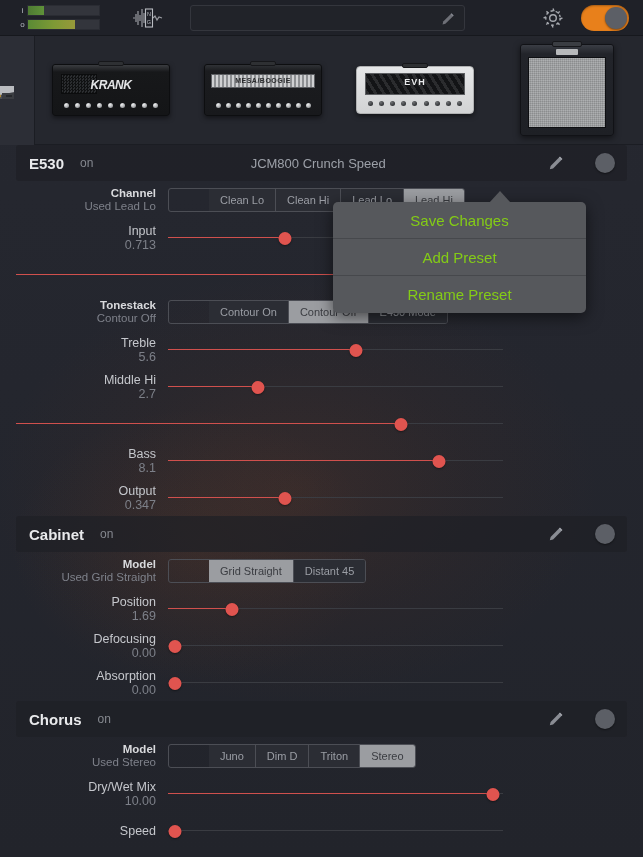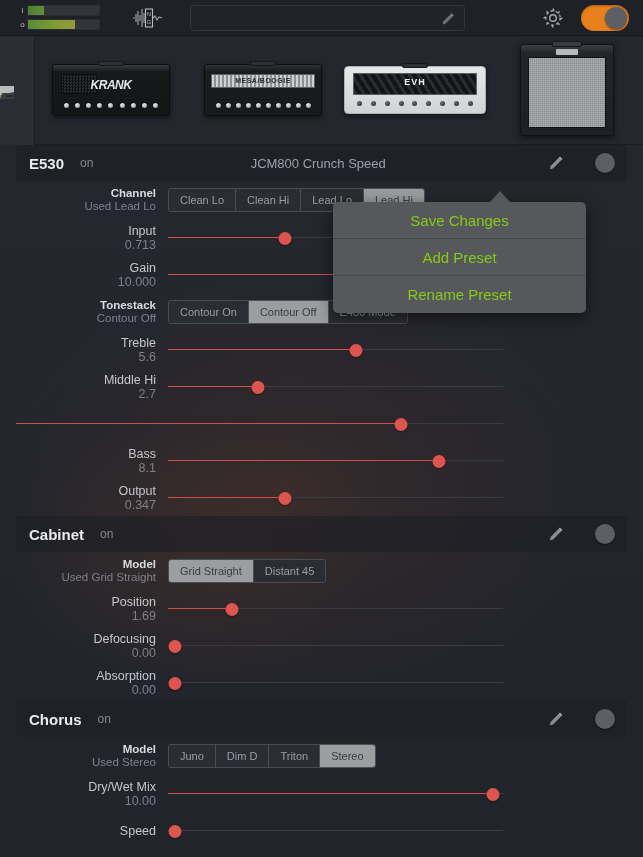--- a/index.html
+++ b/index.html
@@ -115,21 +115,21 @@
     border: 1px solid #0d0e10;
     box-shadow: 0 2px 5px rgba(0,0,0,0.5);
   }
   .amp-mesa {
     width: 118px; height: 52px; border-radius: 3px;
     background: linear-gradient(180deg, #303236 0%, #1b1c1f 12%, #18191c 100%);
     border: 1px solid #0d0e10;
     box-shadow: 0 2px 5px rgba(0,0,0,0.5);
   }
   .amp-evh {
-    width: 142px; height: 48px; border-radius: 4px;
+    width: 118px; height: 48px; border-radius: 4px;
     background: linear-gradient(180deg, #e6e7e8 0%, #d2d3d4 100%);
     border: 1px solid #b0b1b2;
     box-shadow: 0 2px 5px rgba(0,0,0,0.5);
   }
   .amp-combo {
     width: 94px; height: 92px; border-radius: 3px;
     background: linear-gradient(180deg, #3a3d44 0%, #22242a 10%, #1e2025 100%);
     border: 1px solid #111216;
     box-shadow: 0 2px 6px rgba(0,0,0,0.55);
     padding: 12px 7px 7px 7px;
@@ -238,21 +238,21 @@
     padding-left: 0;
   }
   .seg-label {
     width: 152px; text-align: right; padding-right: 12px;
     line-height: 1.15;
   }
   .seg-label .t1 { display: block; font-size: 11.5px; font-weight: bold; color: #d9dadd; }
   .seg-label .t2 { display: block; font-size: 11.5px; color: #7e818a; }
   .segmented {
     display: flex; height: 24px;
-    border: 1px solid #4c4e55; border-radius: 3px; overflow: hidden;
+    border: 1px solid #4c4e55; border-radius: 3px; overflow: hidden; padding-left: 40px;
   }
   .seg {
     padding: 0 11px; height: 100%;
     display: flex; align-items: center; justify-content: center;
     font-size: 11px; color: #9b9ea5;
     background: #2b2d34;
     border-right: 1px solid #4c4e55;
   }
   .seg:last-child { border-right: none; }
   .seg.selected { background: #9b9da1; color: #3a3c41; }
@@ -502,24 +502,20 @@
             <span class="val">0.713</span>
           </div>
           <div class="slider-track">
             <span class="rail"></span>
             <span class="fill" style="width:35%"></span>
             <span class="thumb" style="left:35%"></span>
           </div>
         </div>
 
         <div class="slider-row">
-          <div class="slider-label">
-            <span class="name">Gain</span>
-            <span class="val">10.000</span>
-          </div>
           <div class="slider-track">
             <span class="rail"></span>
             <span class="fill" style="width:100%"></span>
             <span class="thumb" style="left:100%"></span>
           </div>
         </div>
 
         <div class="seg-row">
           <div class="seg-label">
             <span class="t1">Tonestack</span>

